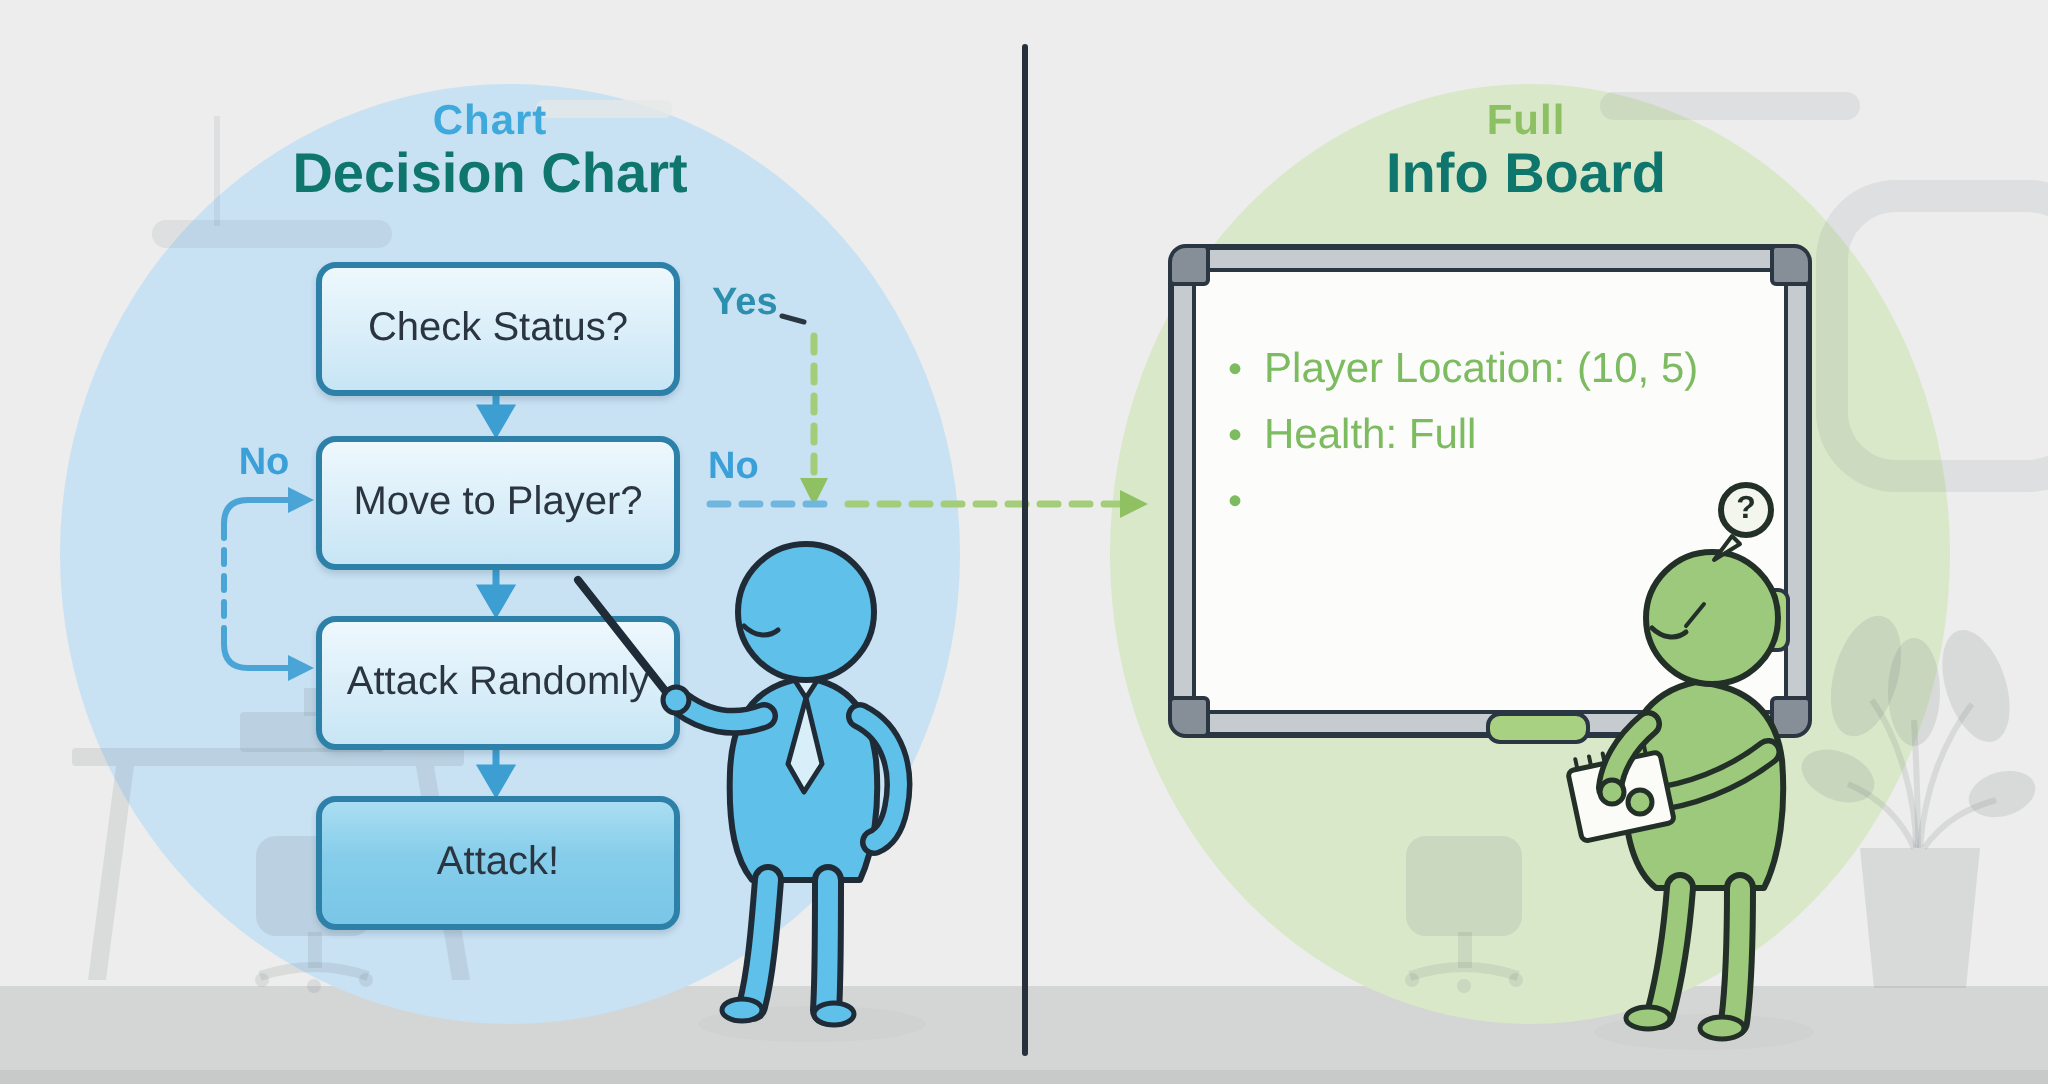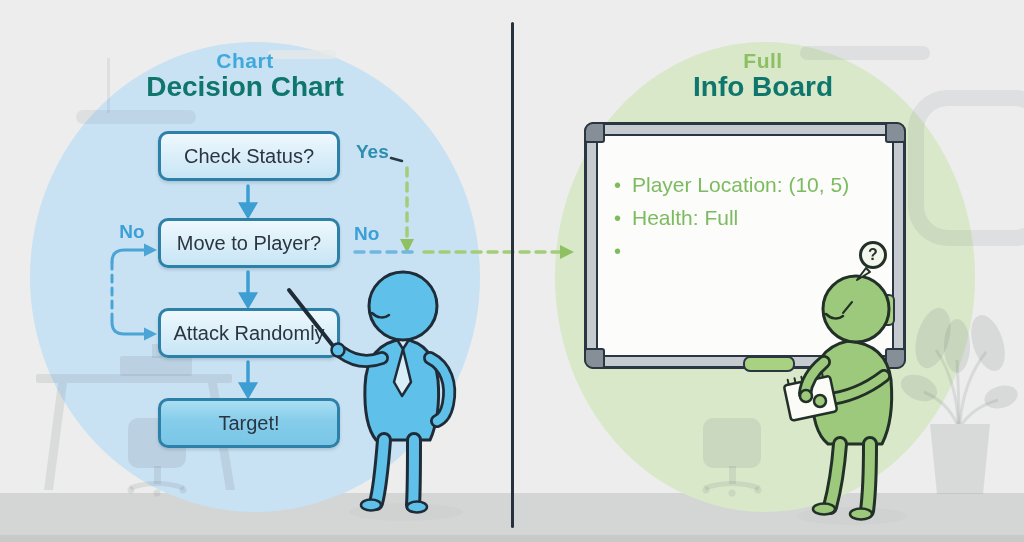--- a/index.html
+++ b/index.html
@@ -21,21 +21,21 @@
 
   
   .eyebrow{width:300px;text-align:center;font-weight:bold;font-size:21px;letter-spacing:.5px;}
   .panel-title{width:300px;text-align:center;font-weight:bold;font-size:28px;color:#0f766e;}
   #plan-eyebrow{left:95px;top:49px;color:#3fa9dc;}
   #left-title{left:95px;top:71px;}
   #info-eyebrow{left:613px;top:49px;color:#8cc063;}
   #right-title{left:613px;top:71px;}
 
   
-  .flow-node{left:158px;width:182px;height:50px;border:3px solid #2d80a8;border-radius:10px;
+  .flow-node{left:158px;width:182px;height:67px;border:3px solid #2d80a8;border-radius:10px;
              display:flex;align-items:center;justify-content:center;
              font-size:20px;color:#2b3542;box-sizing:border-box;
              background:linear-gradient(180deg,#eef8fd 0%,#d9eef9 55%,#c7e5f5 100%);
              box-shadow:0 2px 3px rgba(40,70,90,.18);text-align:right;}
   #node-attack{background:linear-gradient(180deg,#aadef2 0%,#85cdea 45%,#7ac6e7 100%);}
   #node-check{top:131px;} #node-move{top:218px;} #node-patrol{top:308px;} #node-attack{top:398px;}
 
   
   .edge-label{font-weight:bold;font-size:19px;}
   #label-yes{left:356px;top:141px;color:#2d8fae;}
@@ -184,21 +184,21 @@
   <div class="abs" id="divider"></div>
 
   <div class="abs eyebrow" id="plan-eyebrow">Chart</div>
   <div class="abs panel-title" id="left-title">Decision Chart</div>
   <div class="abs eyebrow" id="info-eyebrow">Full</div>
   <div class="abs panel-title" id="right-title">Info Board</div>
 
   <div class="abs flow-node" id="node-check">Check Status?</div>
   <div class="abs flow-node" id="node-move">Move to Player?</div>
   <div class="abs flow-node" id="node-patrol">Attack Randomly</div>
-  <div class="abs flow-node" id="node-attack">Target!</div>
+  <div class="abs flow-node" id="node-attack">Attack!</div>
 
   <div class="abs edge-label" id="label-yes">Yes</div>
   <div class="abs edge-label" id="label-no-right">No</div>
   <div class="abs edge-label" id="label-no-left">No</div>
 
   <svg class="layer" width="1024" height="542">
 
     <ellipse cx="406" cy="512" rx="57" ry="9" fill="#d0d2d2"></ellipse>
     <ellipse cx="852" cy="516" rx="55" ry="9" fill="#d0d2d2"></ellipse>
 

